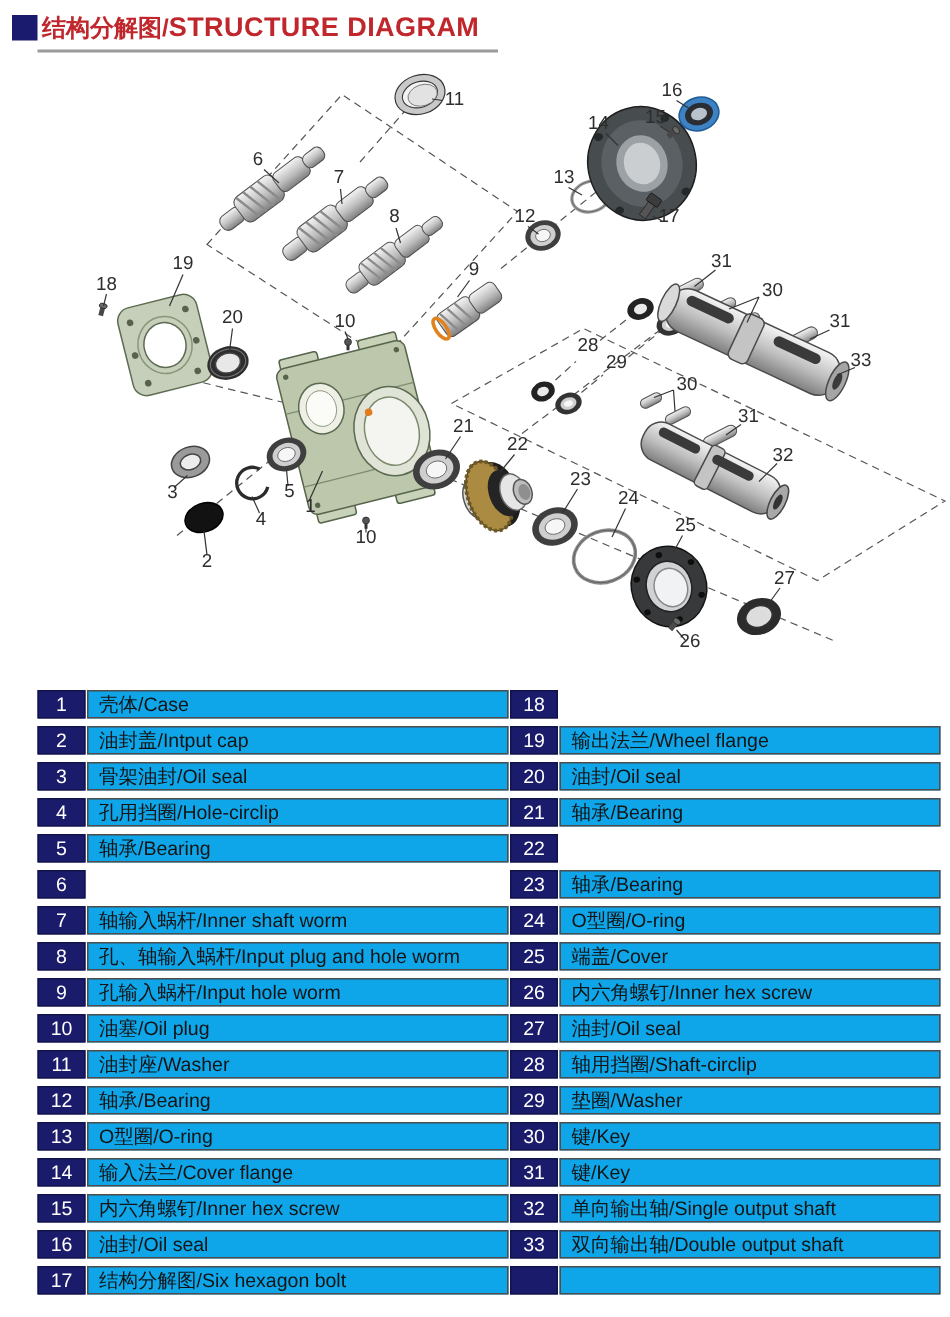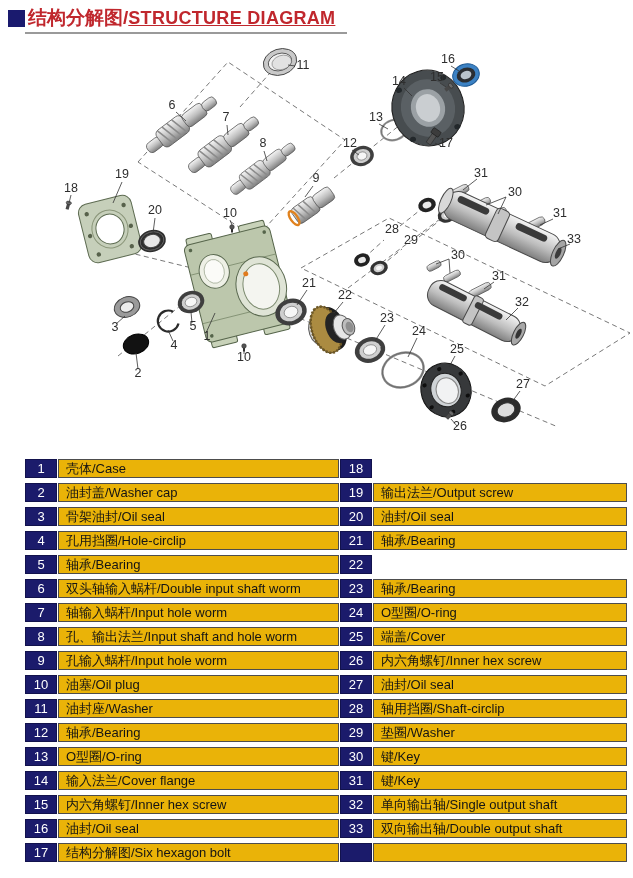--- a/index.html
+++ b/index.html
@@ -8,36 +8,36 @@
     background:#ffffff;font-family:"Liberation Sans",sans-serif;
   }
   
   .header{padding:6px 0 0 8px;}
   .title-row{display:flex;align-items:flex-start;}
   .title-square{width:17px;height:17px;background:#1a1a6e;margin-top:4px;flex:0 0 auto;}
   .title-text{
     border-bottom:2px solid #9a9a9a;padding:0 12px 1px 3px;
     font-weight:bold;color:#c0272d;white-space:nowrap;line-height:24px;
   }
-  .title-zh{font-size:19px;}
-  .title-en{font-size:18px;letter-spacing:.3px;text-decoration:underline;}
+  .title-zh{font-size:16px;}
+  .title-en{font-size:18px;letter-spacing:.3px;}
   
   .diagram{display:block;}
   .plabel{font-size:12.5px;fill:#2e2e2e;text-anchor:middle;font-family:"Liberation Sans",sans-serif;}
   
   .tables{display:flex;justify-content:space-between;padding:0 6px 0 25px;margin-top:4px;}
   .ptable-left{width:314px;}
   .ptable-right{width:287px;}
   .prow{display:flex;height:19px;margin-bottom:5px;}
   .pnum{
     width:30px;flex:0 0 auto;background:#1b1b6b;border:1px solid #12124d;
     color:#fff;font-size:13px;display:flex;align-items:center;justify-content:center;
   }
   .pname{
-    flex:1;border:1px solid #4d4d4d;margin-left:1px;background:#eab308;
+    flex:1;border:1px solid #4d4d4d;margin-left:1px;background:#0ea5e9;
     font-size:13px;color:#141414;display:flex;align-items:center;
     padding-left:7px;white-space:nowrap;overflow:hidden;
   }
 </style>
 </head>
 <body>
 
 <div class="header">
   <div class="title-row">
     <div class="title-square"></div>
@@ -358,45 +358,44 @@
 </svg>
 
 <div class="tables">
   <div class="ptable-left" id="table-left">
       <div class="prow">
         <span class="pnum">1</span>
         <span class="pname">壳体/Case</span>
       </div>
       <div class="prow">
         <span class="pnum">2</span>
-        <span class="pname">油封盖/Washer cap</span>
+        <span class="pname">油封盖/Intput cap</span>
       </div>
       <div class="prow">
         <span class="pnum">3</span>
         <span class="pname">骨架油封/Oil seal</span>
       </div>
       <div class="prow">
         <span class="pnum">4</span>
         <span class="pname">孔用挡圈/Hole-circlip</span>
       </div>
       <div class="prow">
         <span class="pnum">5</span>
         <span class="pname">轴承/Bearing</span>
       </div>
       <div class="prow">
         <span class="pnum">6</span>
-        <span class="pname">双头轴输入蜗杆/Double input shaft worm</span>
       </div>
       <div class="prow">
         <span class="pnum">7</span>
-        <span class="pname">轴输入蜗杆/Input hole worm</span>
+        <span class="pname">轴输入蜗杆/Inner shaft worm</span>
       </div>
       <div class="prow">
         <span class="pnum">8</span>
-        <span class="pname">孔、输出法兰/Input shaft and hole worm</span>
+        <span class="pname">孔、轴输入蜗杆/Input plug and hole worm</span>
       </div>
       <div class="prow">
         <span class="pnum">9</span>
         <span class="pname">孔输入蜗杆/Input hole worm</span>
       </div>
       <div class="prow">
         <span class="pnum">10</span>
         <span class="pname">油塞/Oil plug</span>
       </div>
       <div class="prow">
@@ -427,21 +426,21 @@
         <span class="pnum">17</span>
         <span class="pname">结构分解图/Six hexagon bolt</span>
       </div>
     </div>
   <div class="ptable-right" id="table-right">
       <div class="prow">
         <span class="pnum">18</span>
       </div>
       <div class="prow">
         <span class="pnum">19</span>
-        <span class="pname">输出法兰/Output screw</span>
+        <span class="pname">输出法兰/Wheel flange</span>
       </div>
       <div class="prow">
         <span class="pnum">20</span>
         <span class="pname">油封/Oil seal</span>
       </div>
       <div class="prow">
         <span class="pnum">21</span>
         <span class="pname">轴承/Bearing</span>
       </div>
       <div class="prow">

